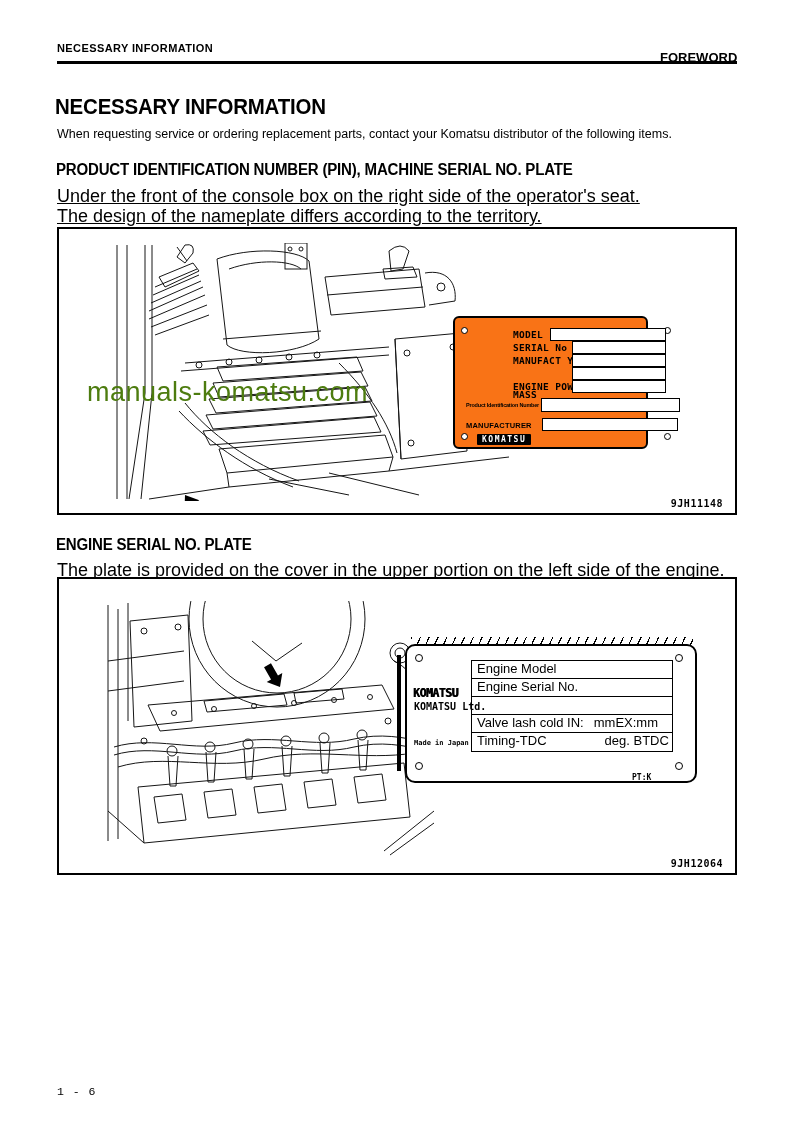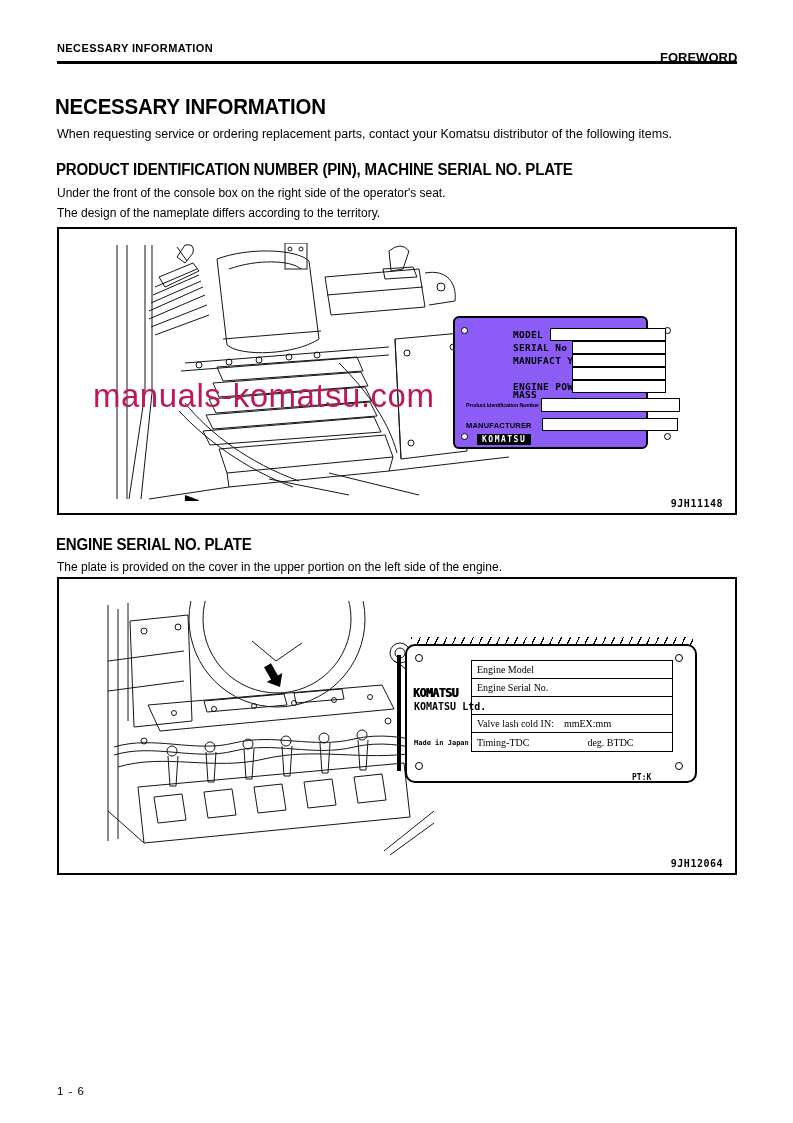--- a/index.html
+++ b/index.html
@@ -15,58 +15,58 @@
   .hdr-left  { left:57px; top:42px; font-size:11px; font-weight:bold; letter-spacing:.4px; }
   .hdr-right { left:660px; top:38px; font-size:13px; font-weight:bold;margin-top:12px; }
   .hdr-rule  { left:57px; top:61px; width:680px; height:3px; background:#000; }
 
   
   .h1 { left:55px; top:94px; font-size:22px; font-weight:bold; transform:scaleX(.93); transform-origin:left; letter-spacing:-.2px; }
   .intro { left:57px; top:127px; font-size:12.5px; }
   .h2 { font-size:16px; font-weight:bold; transform:scaleX(.94); transform-origin:left; letter-spacing:-.2px; }
   .h2a { left:56px; top:161px; }
   .h2b { left:56px; top:536px; }
-  .bodyline { font-size:12px; }
+  .bodyline { font-size:18px;text-decoration:underline; }
   .pa1 { left:57px; top:186px; }
   .pa2 { left:57px; top:206px; }
   .pb1 { left:57px; top:560px; }
-  .footer { left:57px; top:1085px; font-size:11.5px; letter-spacing:1px; }
+  .footer { left:57px; top:1085px; font-size:11.5px; letter-spacing:1px;font-family:Liberation Mono, monospace; }
 
   
   .figure { border:2px solid #000; background:#fff; }
   .fig1 { left:57px; top:227px; width:680px; height:288px; }
   .fig2 { left:57px; top:577px; width:680px; height:298px; }
   .figcode { right:12px; bottom:4px; font-family:"DejaVu Sans Mono", monospace; font-size:10px; font-weight:bold; letter-spacing:.5px; }
   .lineart { stroke:#161616; fill:none; stroke-width:1; }
-  .watermark { left:34px; top:148px; font-size:33px; color:#be185d; letter-spacing:.5px; z-index:3; white-space:nowrap; }
-
-  
-  .plate1 { left:394px; top:87px; width:195px; height:133px; border:2px solid #000; border-radius:6px; background:#8b5cf6; z-index:2; }
+  .watermark { left:28px; top:148px; font-size:27px; color:#4d7c0f; letter-spacing:.5px; z-index:3; white-space:nowrap; }
+
+  
+  .plate1 { left:394px; top:87px; width:195px; height:133px; border:2px solid #000; border-radius:6px; background:#f97316; z-index:2; }
   .hole { border:1.5px solid #000; border-radius:50%; background:#fff; }
   .hole7 { width:7px; height:7px; }
   .hole8 { width:8px; height:8px; }
   .p1row-label { font-family:"DejaVu Sans Mono", monospace; font-size:9.5px; font-weight:bold; letter-spacing:.3px; white-space:nowrap; }
   .p1box { border:1.5px solid #000; background:#fff; height:13px; }
   .p1small-label { font-family:"Liberation Sans", sans-serif; font-weight:bold; white-space:nowrap; }
   .p1logo { left:22px; top:116px; background:#000; color:#fff; font-family:"DejaVu Sans Mono", monospace;
             font-size:8px; font-weight:bold; letter-spacing:1.5px; padding:1px 5px; border-radius:1px; }
 
   
   .p2group { left:346px; top:58px; width:300px; height:154px; z-index:2; }
   .p2hatch { left:6px; top:0; width:282px; height:9px;
              background:repeating-linear-gradient(115deg, #000 0 1.2px, transparent 1.2px 8px); }
   .p2bar { left:-8px; top:18px; width:4px; height:116px; background:#000; }
   .p2body { left:0; top:7px; width:292px; height:139px; border:2px solid #000; border-radius:10px; background:#fff; }
   .p2mono { font-family:"DejaVu Sans Mono", monospace; white-space:nowrap; }
   .p2logo { left:6px; top:40px; font-size:11.5px; font-weight:bold; letter-spacing:-.5px; text-shadow:.6px 0 #000; }
   .p2sub { left:7px; top:55px; font-size:10px; font-weight:bold; }
   .p2origin { left:7px; top:93px; font-size:7px; font-weight:bold; }
   .p2table { left:64px; top:14px; width:202px; border:1.5px solid #000; }
-  .p2tr { height:18px; border-bottom:1.5px solid #000; display:flex; align-items:center;
-          padding:0 5px; font-family:Liberation Serif, serif; font-size:10px; white-space:nowrap; overflow:hidden; }
+  .p2tr { height:18px; border-bottom:1.5px solid #000; display:flex; align-items:flex-start;
+          padding:0 5px; font-family:Liberation Sans, sans-serif; font-size:13px; white-space:nowrap; overflow:hidden; }
   .p2tr:last-child { border-bottom:none; }
   .p2note { left:225px; top:127px; font-size:8px; font-weight:bold; }
   .gap10 { margin-left:10px; } .gap12 { } .gap58 { margin-left:58px; }
 </style>
 </head>
 <body>
 
 <div class="abs hdr-left">NECESSARY INFORMATION</div>
 <div class="abs hdr-right">FOREWORD</div>
 <div class="abs hdr-rule"></div>

